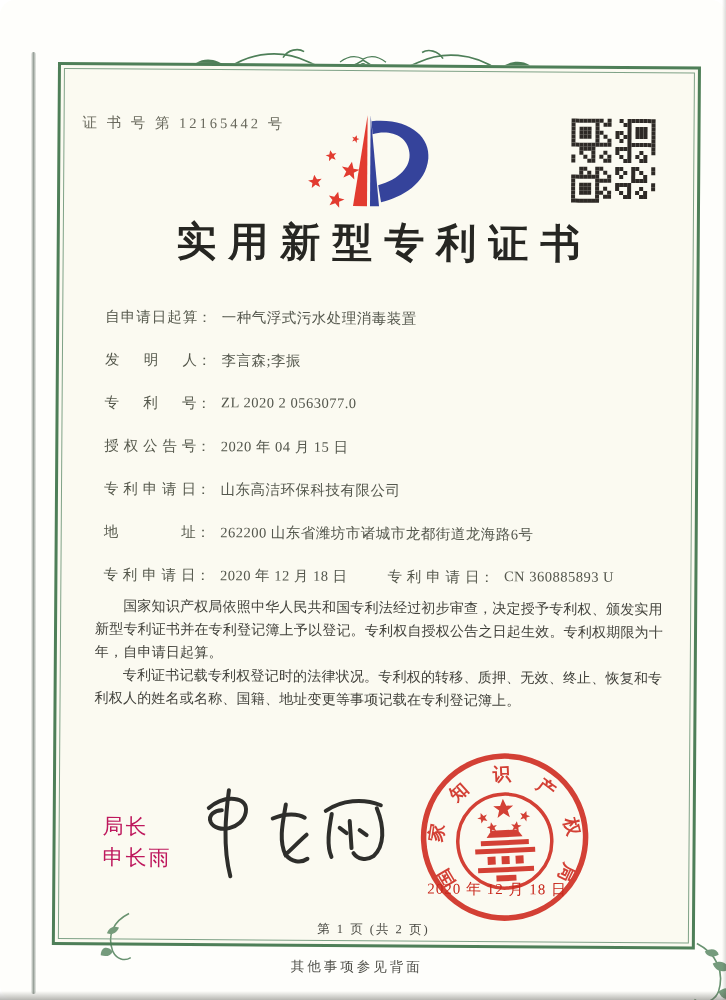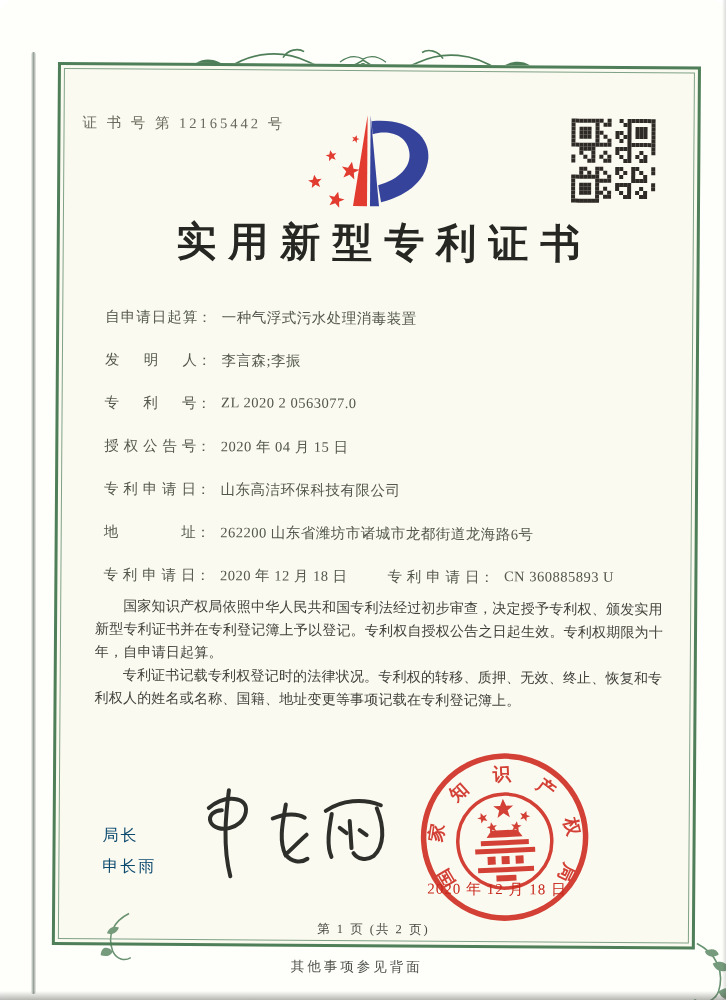--- a/index.html
+++ b/index.html
@@ -57,21 +57,21 @@
   .frow { height:43px; display:flex; align-items:flex-start; }
   .flabel { display:inline-block; width:92px; text-align:justify; text-align-last:justify; }
   .fvalue { margin-left:10px; color:#54574d; letter-spacing:.5px; }
   .gpair1 { width:284px; display:flex; }
   .gpair2 { display:flex; }
 
   .body-text { position:absolute; left:38px; top:529px; width:568px;
     font-size:14px; line-height:23px; color:#42423c; letter-spacing:.2px; }
   .body-text p { text-indent:2em; }
 
-  .signer { position:absolute; left:47px; top:746px; font-size:16px; line-height:31px; color:#0c4a6e; letter-spacing:2px;margin-top:8px; }
+  .signer { position:absolute; left:47px; top:746px; font-size:21px; line-height:31px; color:#be185d; letter-spacing:2px; }
 
   .signature { position:absolute; left:133px; top:718px; width:212px; height:104px; }
 
   .seal { position:absolute; left:361px; top:681px; width:176px; height:176px; opacity:.92; transform:rotate(-3deg); }
   .seal-date { position:absolute; left:372px; top:812px; width:160px;
     font-size:15px; color:#c8271c; letter-spacing:1px; }
 
   .page-info { position:absolute; left:0; top:854px; width:100%;
     text-align:center; font-size:12.5px; color:#4a4a44; letter-spacing:2px; }
 

